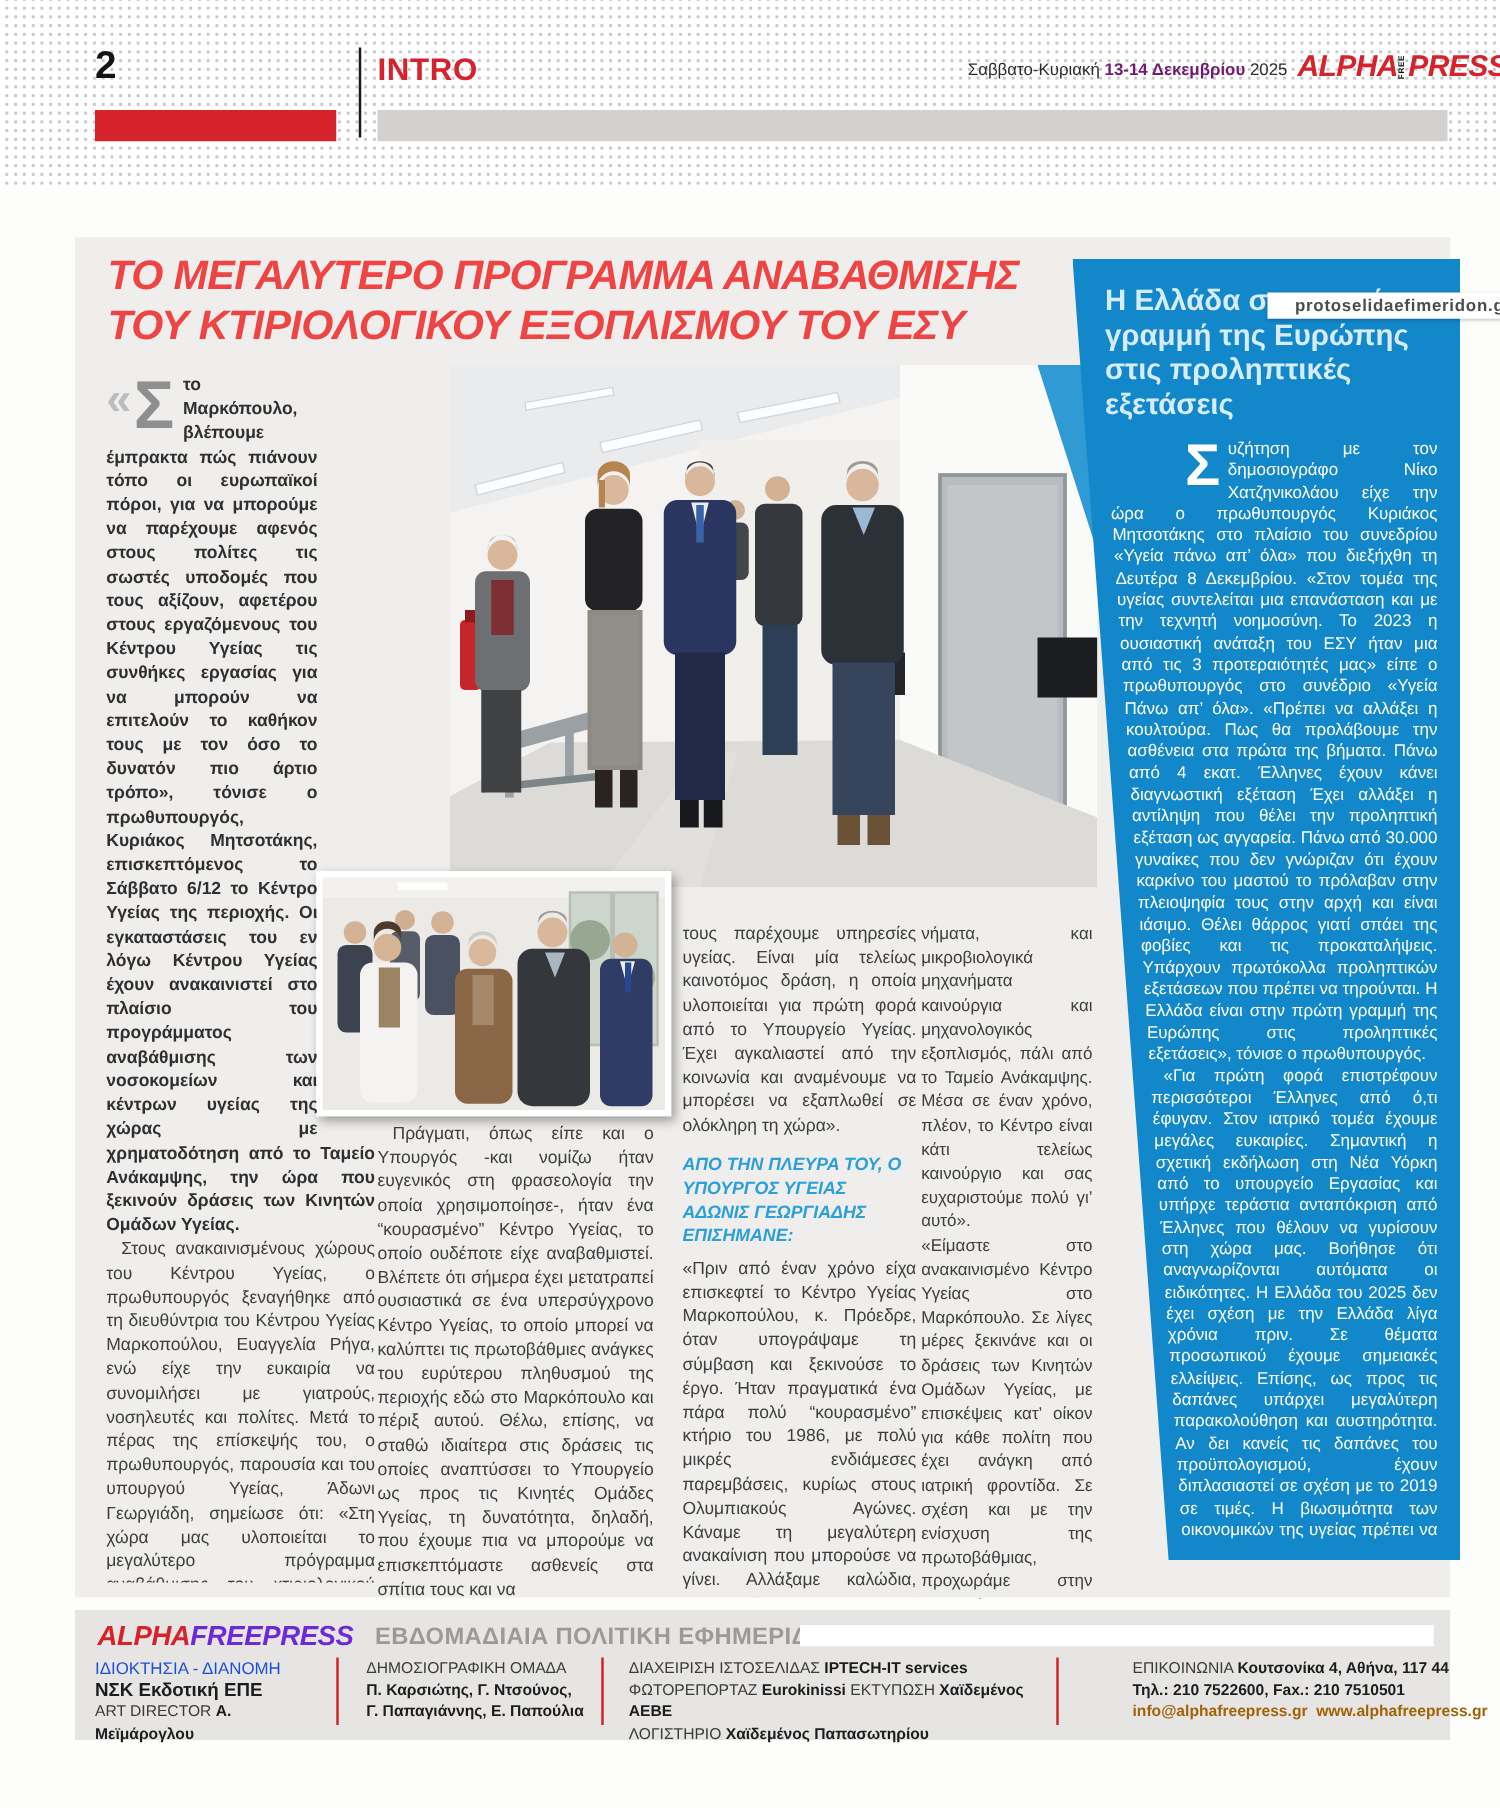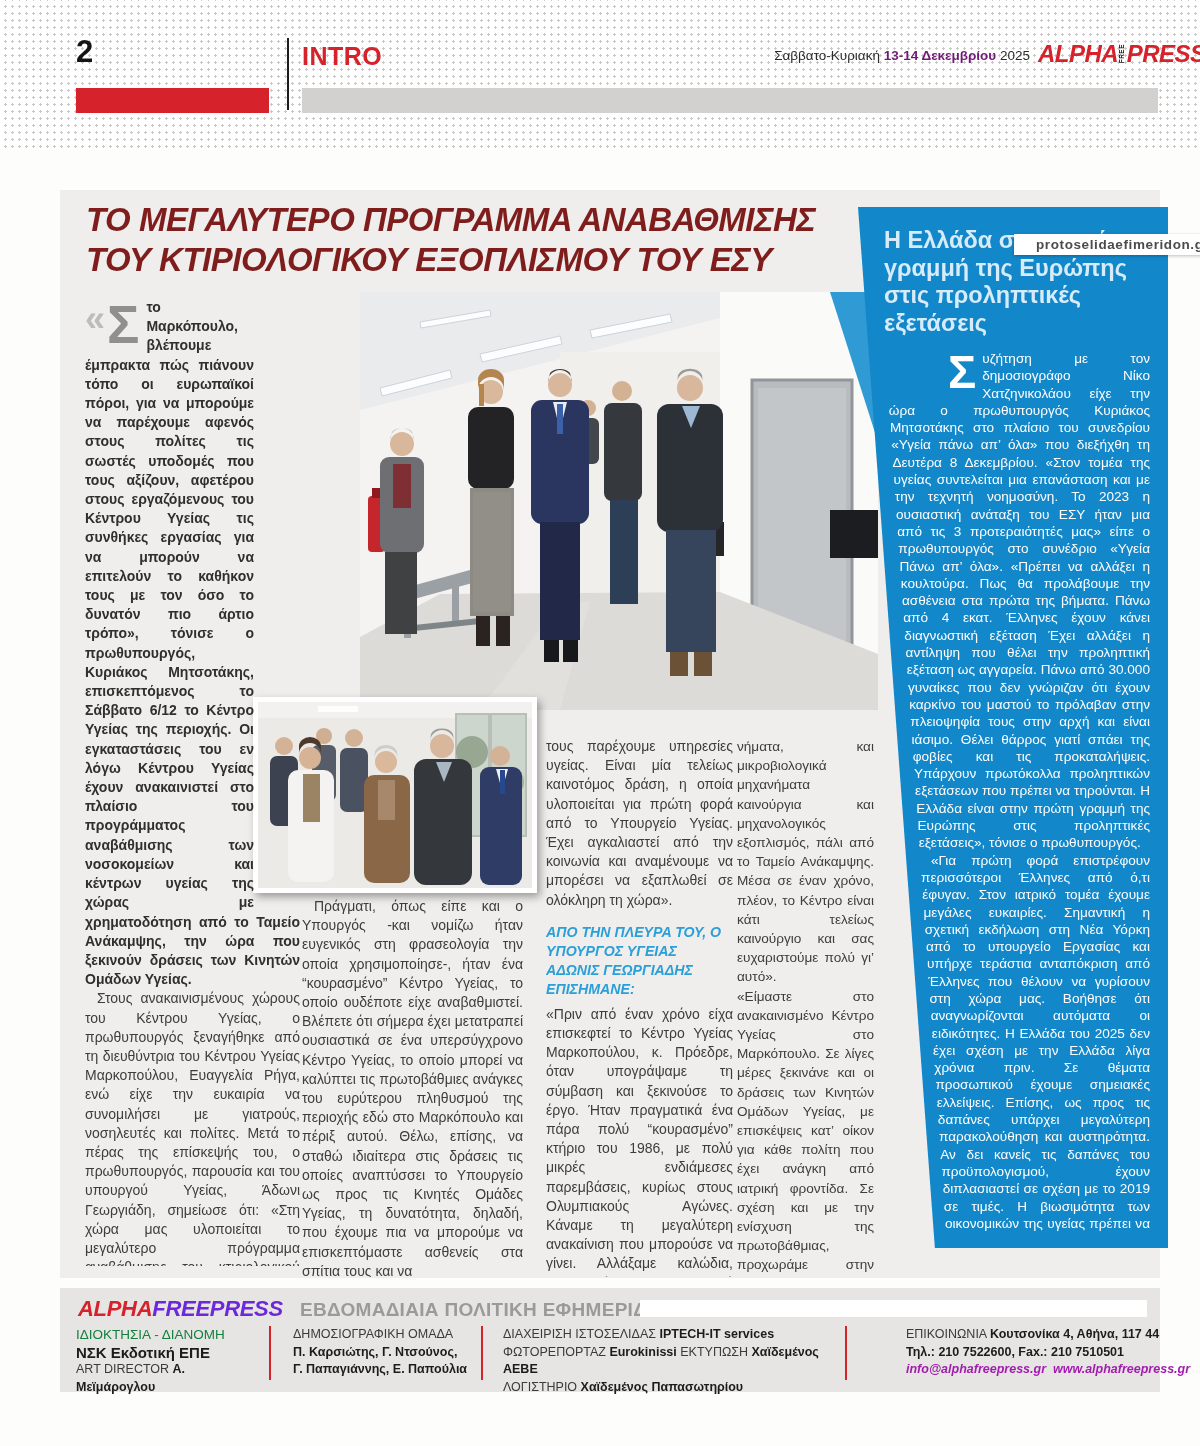--- a/index.html
+++ b/index.html
@@ -21,21 +21,21 @@
   .dateline{left:640px;top:48px;width:390px;text-align:right;font-size:13.5px;color:#2c2c2c;white-space:nowrap;}
   .dateline b{color:#701a75;}
   .logo{left:1038px;top:40px;display:flex;align-items:center;}
   .logo .a,.logo .p{font-size:24px;font-weight:bold;font-style:italic;color:#d5222b;letter-spacing:-.5px;}
   .logo .f{writing-mode:vertical-rl;transform:rotate(180deg);font-size:6.5px;font-weight:bold;color:#111;line-height:1;margin:0 1px;letter-spacing:.5px;}
   .redbar{left:76px;top:88px;width:193px;height:25px;background:#d5222b;}
   .graybar{left:302px;top:88px;width:856px;height:25px;background:#d2d1cf;}
   
   .panel{left:60px;top:190px;width:1100px;height:1088px;background:#efeeec;}
   .headline{left:86px;top:200px;width:790px;font-size:33px;line-height:40px;
-    font-weight:bold;font-style:italic;color:#7f1d1d;letter-spacing:-.5px;}
+    font-weight:bold;font-style:italic;color:#ef4444;letter-spacing:-.5px;}
   
   .coltxt{font-size:14px;line-height:19.2px;color:#3d3d3d;text-align:justify;overflow:hidden;}
   .coltxt p{margin:0;}
   .coltxt p.ind{text-indent:12px;}
   .lead{font-weight:bold;color:#2f2f2f;}
   .col1{left:85px;top:298px;width:215px;height:968px;}
   .notch{float:right;width:46px;height:198px;margin-top:398px;}
   .dropcap-mark{float:left;font-size:36px;line-height:30px;color:#bcbcbc;font-weight:bold;margin:6px 2px 0 0;}
   .dropcap-letter{float:left;font-size:54px;line-height:44px;color:#8f8f8f;font-weight:bold;margin:4px 7px 0 0;}
   .col2{left:302px;top:897px;width:221px;height:380px;}
@@ -68,22 +68,22 @@
   .foottag{left:300px;top:1299px;font-size:19px;font-weight:bold;color:#9b9a98;letter-spacing:.3px;white-space:nowrap;}
   .footwhite{left:640px;top:1300px;width:507px;height:17px;background:#fff;}
   .fcol{top:1326px;font-size:12.5px;line-height:17.5px;color:#3a3a3a;}
   .fcol b{color:#1c1c1c;}
   .fc1{left:76px;width:190px;}
   .fc2{left:293px;width:180px;}
   .fc3{left:503px;width:330px;}
   .fc4{left:906px;width:292px;}
   .fsep{top:1326px;width:2px;height:54px;background:#d5222b;}
   .fs1{left:269px;} .fs2{left:481px;} .fs3{left:845px;}
-  .fred{color:#a21caf;font-weight:bold;font-style:italic;}
-  .fc1 .l1{font-size:13.5px;color:#15803d;}
+  .fred{color:#a16207;font-weight:bold;}
+  .fc1 .l1{font-size:13.5px;color:#1d4ed8;}
   .fc1 .l2{font-size:15px;font-weight:bold;color:#1c1c1c;}
 </style>
 </head>
 <body>
 
 <div class="abs dots"></div>
 
 <div class="abs pagenum">2</div>
 <div class="abs hdr-divider"></div>
 <div class="abs intro">INTRO</div>

